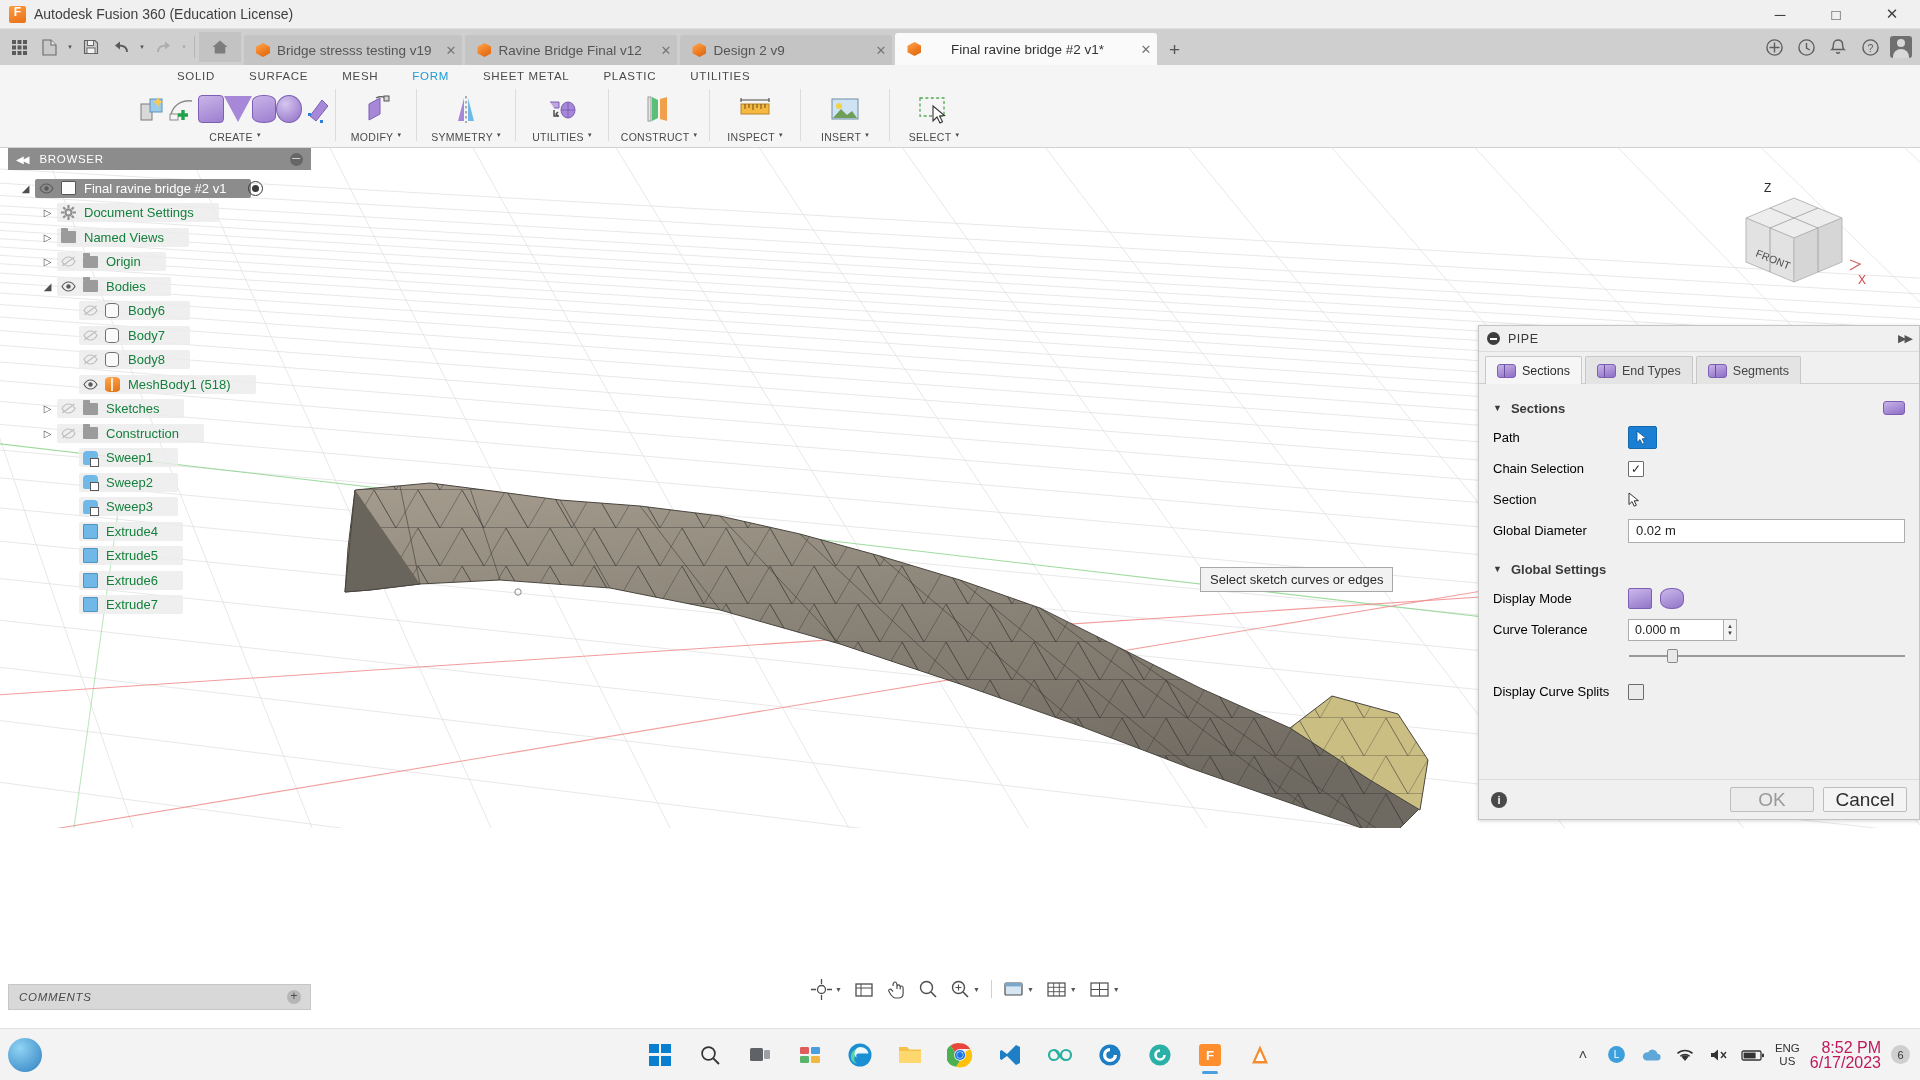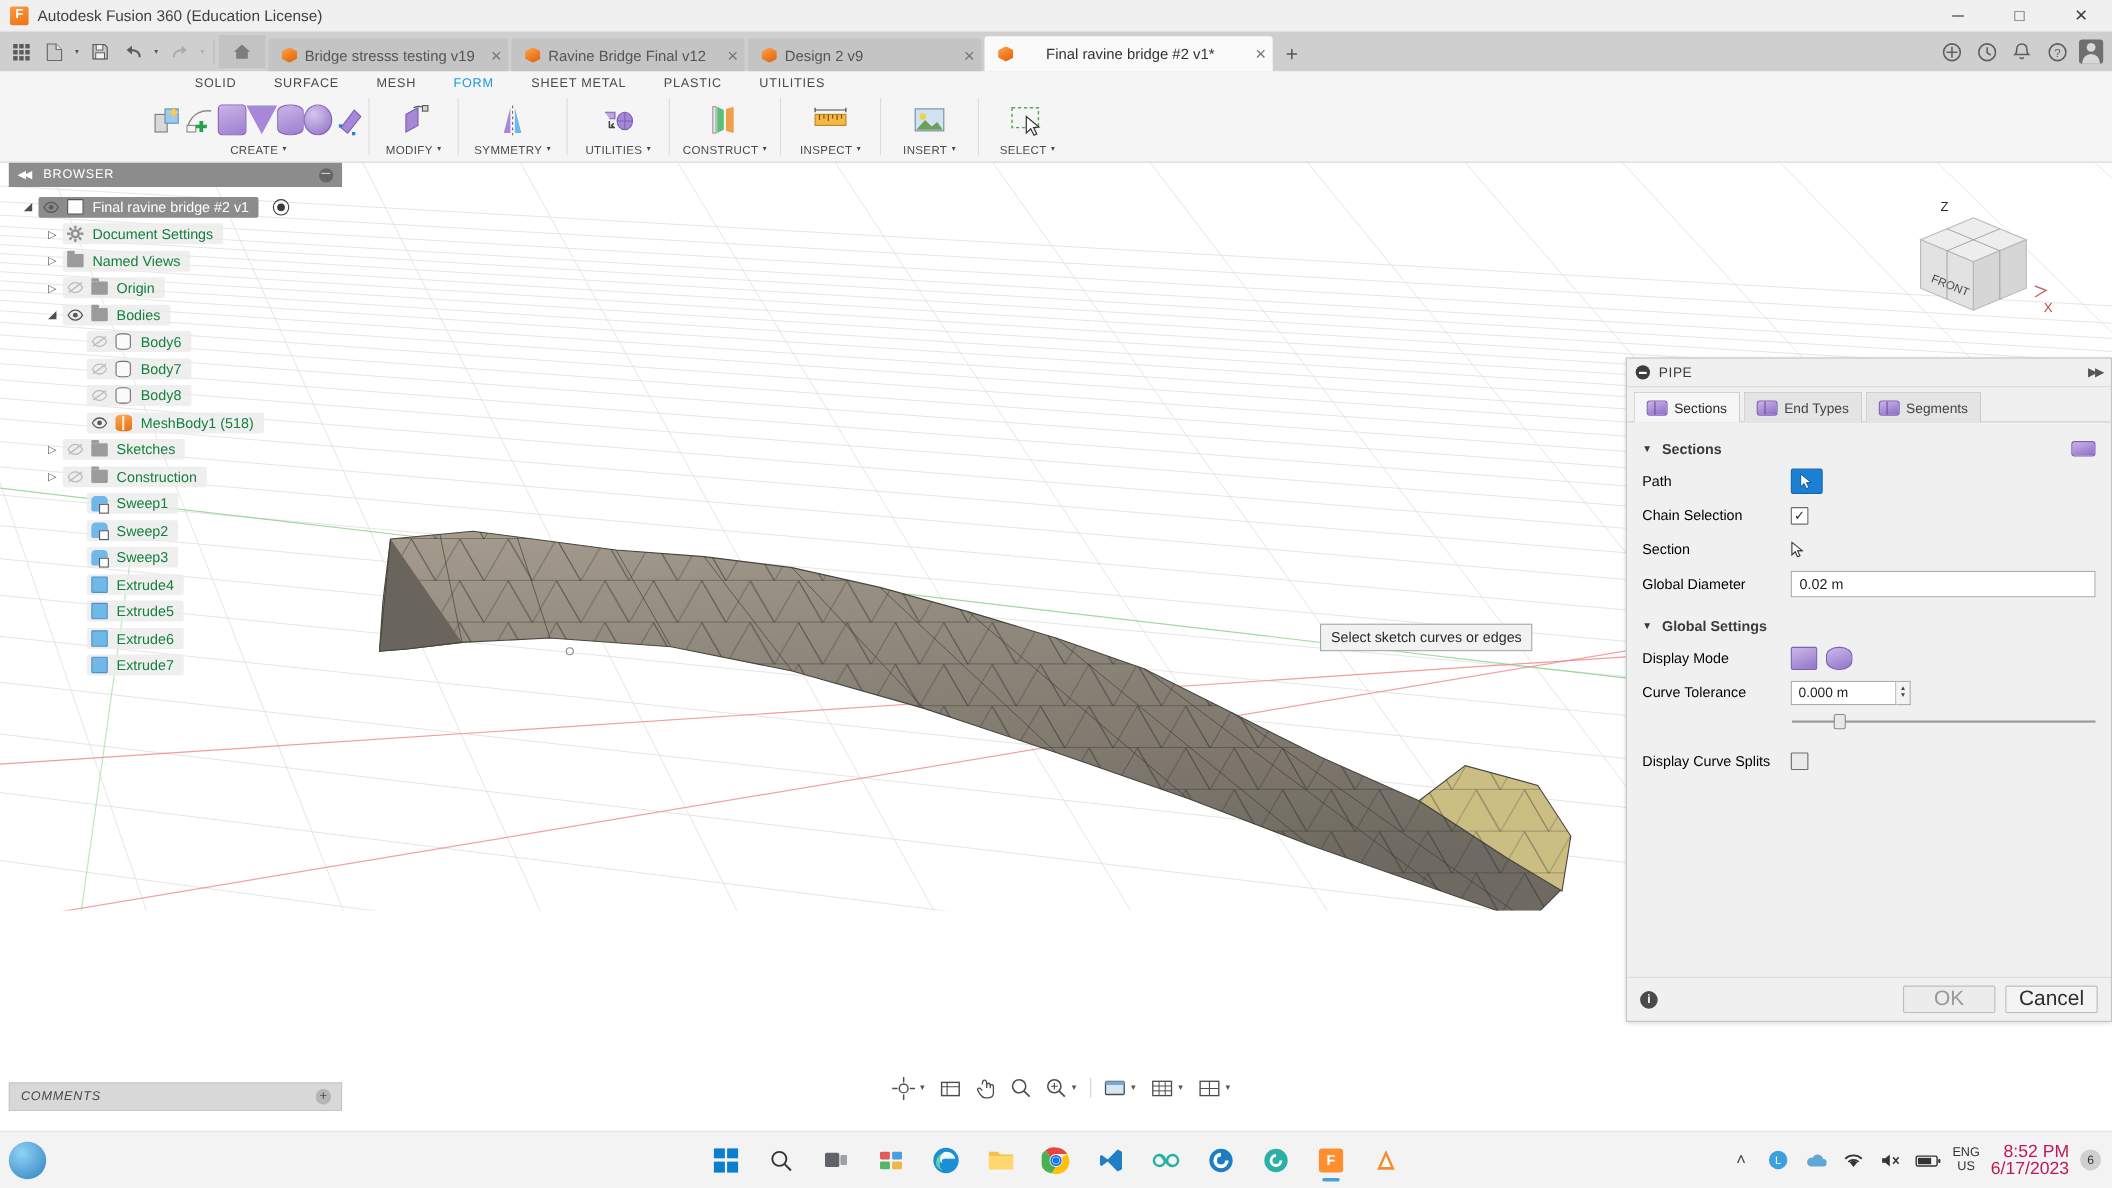--- a/index.html
+++ b/index.html
@@ -130,21 +130,21 @@
     background:#8c8c8c; color:#fff; display:flex; align-items:center;
     font-size:11.5px; letter-spacing:.7px;
   }
   .bh-arrows { margin-left:8px; margin-right:12px; font-size:10px; letter-spacing:-2px; }
   .bh-collapse { margin-left:auto; margin-right:8px; width:13px; height:13px;
     border-radius:50%; background:#666; color:#e8e8e8; font-size:11px; line-height:11px;
     text-align:center; }
   .tree { position:absolute; left:8px; top:176px; width:303px; }
   .trow { display:flex; align-items:center; height:24.5px; position:relative; font-size:13px; }
   .tw { display:inline-flex; align-items:center; height:19px; background:rgba(236,236,236,.82);
-    border-radius:2px; padding-right:9px; }
+    border-radius:2px; padding-right:25px; }
   .trow.sel .tw { background:#8c8c8c; }
   .trow.sel .tlabel { color:#fff; }
   .tarrow { width:19px; display:flex; align-items:center; justify-content:center;
     color:#4f4f4f; font-size:10px; flex:none; }
   .teye { width:22px; display:flex; align-items:center; justify-content:center; flex:none; }
   .ticon { width:22px; display:flex; align-items:center; justify-content:center; flex:none; }
   .tlabel { padding-left:5px; color:#15803d; white-space:nowrap; }
   .radio-dot { position:absolute; left:240px; width:15px; height:15px; border-radius:50%;
     border:1.6px solid #3a3a3a; display:flex; align-items:center; justify-content:center; }
   .radio-dot i { width:7px;height:7px;border-radius:50%;background:#3a3a3a; display:block; }
@@ -170,21 +170,21 @@
     position:absolute; left:1200px; top:419px; padding:4px 9px;
     background:#f2f2f2; border:1px solid #a8a8a8; font-size:13px; color:#2a2a2a;
     white-space:nowrap;
   }
 
   
   .viewcube { position:absolute; right:48px; top:28px; width:140px; height:120px; }
 
   
   .pipe {
-    position:absolute; left:1478px; top:325px; width:442px; height:604px;
+    position:absolute; left:1478px; top:325px; width:442px; height:495px;
     background:#f0f0f0; border:1px solid #c4c4c4;
     box-shadow:0 1px 4px rgba(0,0,0,.17); display:flex; flex-direction:column;
   }
   .pipe-head { height:26px; display:flex; align-items:center; padding:0 8px;
     border-bottom:1px solid #dcdcdc; }
   .pipe-min { width:13px;height:13px;border-radius:50%;background:#3d3d3d;position:relative;margin-right:8px;}
   .pipe-min::after{content:"";position:absolute;left:3px;top:5.5px;width:7px;height:2px;background:#fff;}
   .pipe-title { font-size:12.5px; color:#3a3a3a; letter-spacing:.5px; }
   .pipe-expand { margin-left:auto; color:#555; font-size:11px; letter-spacing:-2px; }
   .pipe-tabs { display:flex; height:32px; border-bottom:1px solid #cfcfcf; padding:4px 6px 0 6px; gap:3px; }

